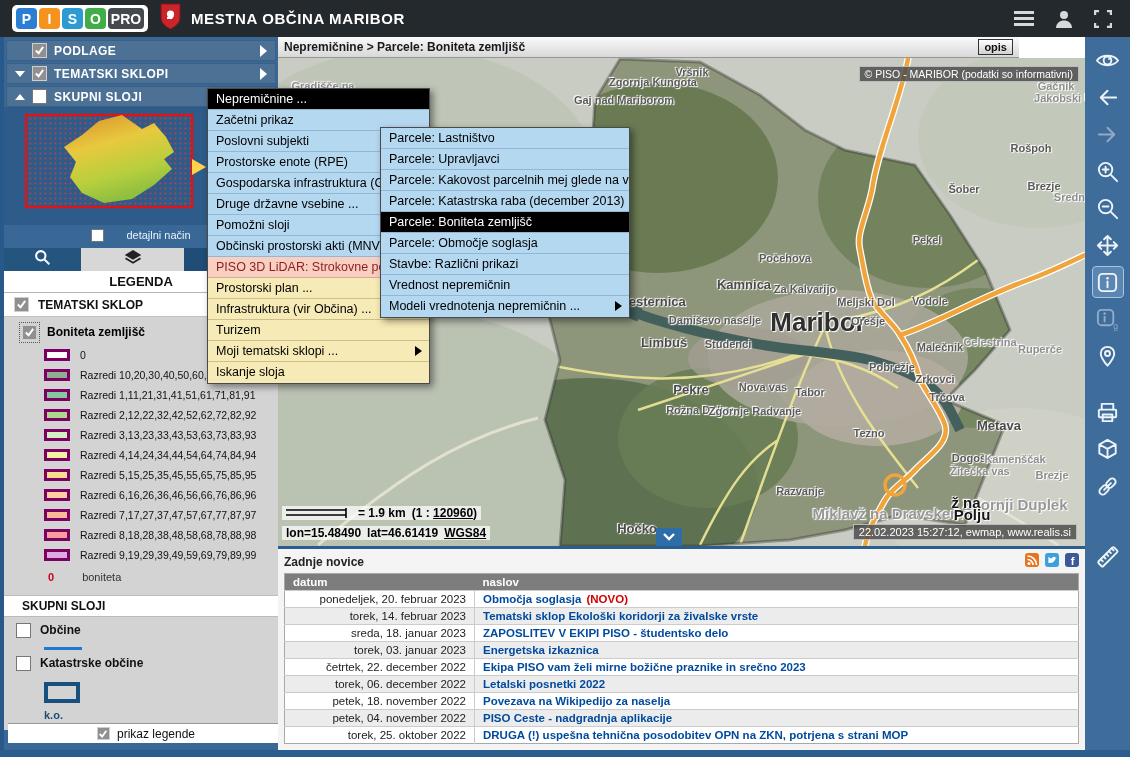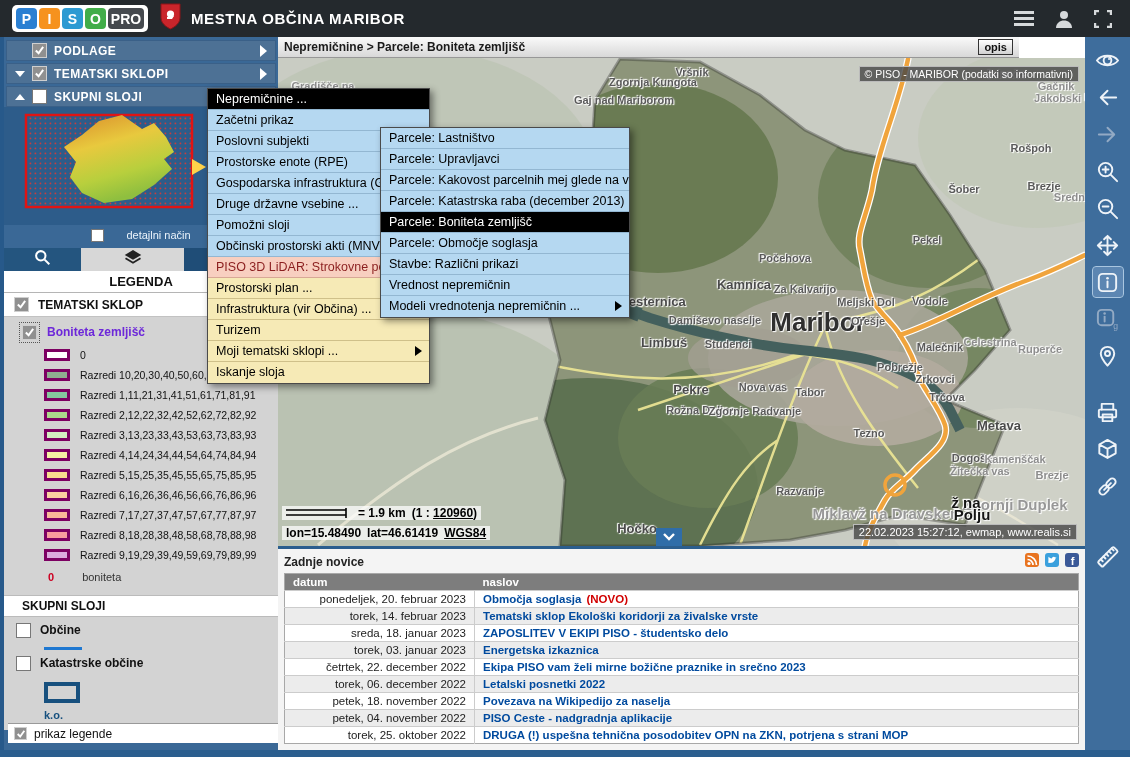--- a/index.html
+++ b/index.html
@@ -41,38 +41,38 @@
   #tabs { height:23px; display:flex; margin-top:3px; }
   .tab-search { width:77px; background:#24557f; display:flex; align-items:center; justify-content:center; }
   .tab-layers { width:103px; background:#d7d7d7; display:flex; align-items:center; justify-content:center; }
   .tab-rest { flex:1; background:#1f4d77; }
   .legend-title { background:#fff; height:22px; display:flex; align-items:center; justify-content:center;
     font-weight:bold; font-size:13px; color:#111; border-bottom:1px solid #b5b5b5; }
   .legend-group { background:#fff; height:24px; display:flex; align-items:center; gap:9px; padding-left:10px;
     font-weight:bold; font-size:12px; color:#111; border-bottom:1px solid #c2c2c2; }
   #legend-body { background:#d3d3d3; height:413px; overflow:hidden; }
   .layer-row { height:26px; display:flex; align-items:center; gap:10px; padding-left:18px;
-    color:#6d28d9; font-weight:bold; font-size:12px; margin-top:2px; }
+    color:#000000; font-weight:bold; font-size:12px; margin-top:2px; }
   .class-row { height:20px; display:flex; align-items:center; padding-left:40px; }
   .swatch { width:26px; height:12px; border:3px solid #7c0062; flex:0 0 auto; }
   .cls-label { margin-left:10px; font-size:10.5px; color:#111; white-space:nowrap; }
   .boniteta-row { height:20px; display:flex; align-items:center; padding-left:44px; gap:28px;
     font-size:11px; margin-top:2px; }
   .boniteta-val { color:#cc0022; font-weight:bold; }
   .boniteta-lbl { color:#333; }
   .shared-h { background:#fff; height:22px; display:flex; align-items:center; padding-left:18px;
     font-weight:bold; font-size:12px; color:#111; margin-top:8px; border-top:1px solid #bbb; border-bottom:1px solid #bbb; }
   .shared-row { display:flex; align-items:center; gap:9px; padding-left:12px; height:26px;
     font-weight:bold; font-size:12px; color:#111; margin-top:0; }
   .swatch-line { margin-left:40px; width:38px; height:3px; background:#1f78d1; margin-top:4px; }
   .swatch-rect { margin-left:40px; width:36px; height:21px; border:4px solid #17507e; margin-top:6px; background:transparent; }
   .ko-cap { margin-left:40px; color:#17507e; font-size:11px; font-weight:bold; margin-top:6px; line-height:13px; }
   #side-footer { position:absolute; left:4px; right:0; bottom:7px; height:20px; background:#fff;
     display:flex; align-items:center; gap:7px; padding-left:6px; font-size:12px; color:#111;
-    border-top:1px solid #999; z-index:12; }
+    border-top:1px solid #999; z-index:12;justify-content:center; }
   #bottom-strip { position:absolute; left:0; top:750px; width:1130px; height:7px; background:#2b5e8e; z-index:48; }
 
   
   #crumbbar { position:absolute; left:278px; top:37px; width:741px; height:21px;
     background:linear-gradient(#fafafa,#d8d8d8); border-bottom:1px solid #979797;
     display:flex; align-items:center; padding:0 6px; font-size:12px; font-weight:bold; color:#1a1a1a; z-index:12; }
   #opis-btn { margin-left:auto; font-size:11px; font-weight:bold; color:#111;
     background:linear-gradient(#fff,#d2d2d2); border:1px solid #333; padding:0 5px; height:16px; line-height:14px; }
   #map { position:absolute; left:278px; top:58px; width:807px; height:488px; overflow:hidden;
     background:#c9ccc3; z-index:5; }
@@ -410,21 +410,21 @@
       <span class="ml ml-s" style="left: 652px; top: 243px;">Vodole</span>
       <span class="ml ml-m" style="left: 372px; top: 243px;">Bresternica</span>
       <span class="ml ml-s" style="left: 437px; top: 262px;">Damiševo naselje</span>
       <span class="ml ml-l" style="left: 540px; top: 264px;">Maribor</span>
       <span class="ml ml-s" style="left: 590px; top: 263px;">Orešje</span>
       <span class="ml ml-m" style="left: 386px; top: 284px;">Limbuš</span>
       <span class="ml ml-s" style="left: 450px; top: 286px;">Studenci</span>
       <span class="ml ml-s" style="left: 662px; top: 289px;">Malečnik</span>
       <span class="ml ml-g" style="left: 712px; top: 284px;">Celestrina</span>
       <span class="ml ml-g" style="left: 762px; top: 291px;">Ruperče</span>
-      <span class="ml ml-s" style="left: 614px; top: 309px; margin-left: 8px;">Pobrežje</span>
+      <span class="ml ml-s" style="left: 614px; top: 309px;">Pobrežje</span>
       <span class="ml ml-s" style="left: 657px; top: 321px;">Zrkovci</span>
       <span class="ml ml-s" style="left: 669px; top: 339px;">Trčova</span>
       <span class="ml ml-m" style="left: 413px; top: 331px;">Pekre</span>
       <span class="ml ml-s" style="left: 485px; top: 329px;">Nova vas</span>
       <span class="ml ml-s" style="left: 532px; top: 334px;">Tabor</span>
       <span class="ml ml-s" style="left: 423px; top: 352px;">Rožna Dolina</span>
       <span class="ml ml-s" style="left: 477px; top: 353px;">Zgornje Radvanje</span>
       <span class="ml ml-s" style="left: 591px; top: 375px;">Tezno</span>
       <span class="ml ml-m" style="left: 721px; top: 367px;">Metava</span>
       <span class="ml ml-s" style="left: 694px; top: 400px;">Dogoše</span>

